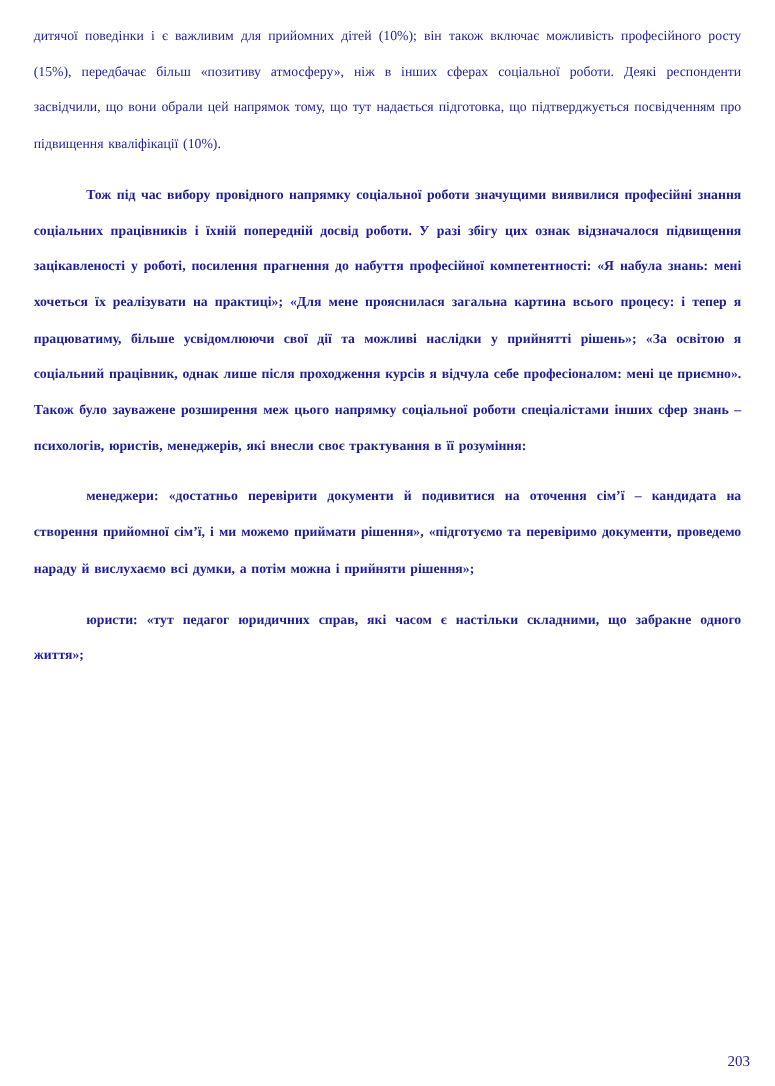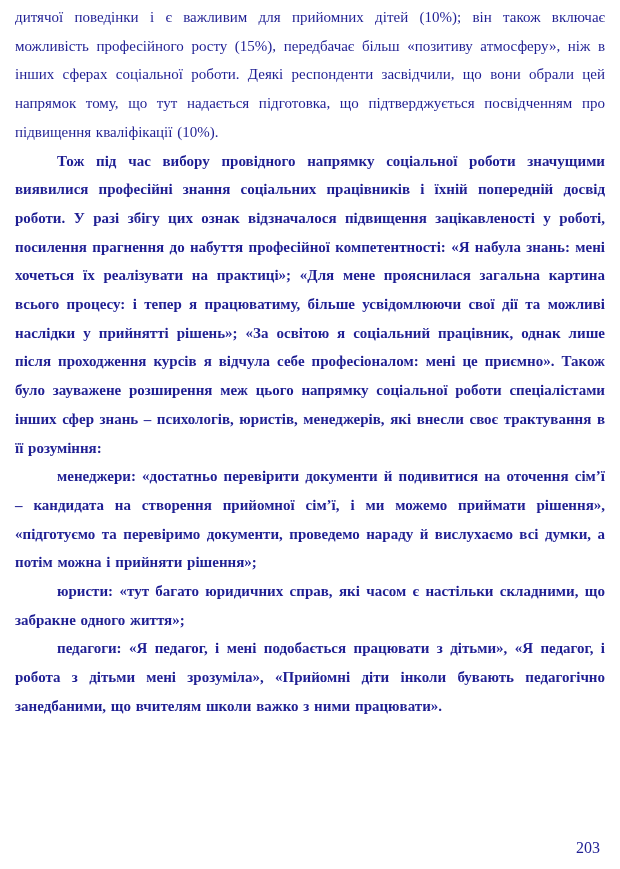--- a/index.html
+++ b/index.html
@@ -15,44 +15,43 @@
   }
   .page {
     position: relative;
     width: 620px;
     height: 869px;
     box-sizing: border-box;
     padding: 3px 15px 0 15px;
     background: var(--page-bg, #ffffff);
   }
   .body-text p {
-    margin: 0;
+    margin: 12px;
     text-align: justify;
-    font-size: 15px;
+    font-size: 11px;
     line-height: 28.7px;
     color: var(--text-color, #1f1f93);
     word-spacing: 1px;
   }
   .body-text p.indent {
     text-indent: 42px;
     font-weight: bold;
   }
   .page-number {
     position: absolute;
     right: 20px;
     bottom: 12px;
-    font-size: 16px;
+    font-size: 12px;
     color: var(--text-color, #1f1f93);
   }
 </style>
 </head>
 <body>
 
 <div class="page">
   <div class="body-text">
     <p>дитячої поведінки і є важливим для прийомних дітей (10%); він також включає можливість професійного росту (15%), передбачає більш «позитиву атмосферу», ніж в інших сферах соціальної роботи. Деякі респонденти засвідчили, що вони обрали цей напрямок тому, що тут надається підготовка, що підтверджується посвідченням про підвищення кваліфікації (10%).</p>
     <p class="indent">Тож під час вибору провідного напрямку соціальної роботи значущими виявилися професійні знання соціальних працівників і їхній попередній досвід роботи. У разі збігу цих ознак відзначалося підвищення зацікавленості у роботі, посилення прагнення до набуття професійної компетентності: «Я набула знань: мені хочеться їх реалізувати на практиці»; «Для мене прояснилася загальна картина всього процесу: і тепер я працюватиму, більше усвідомлюючи свої дії та можливі наслідки у прийнятті рішень»; «За освітою я соціальний працівник, однак лише після проходження курсів я відчула себе професіоналом: мені це приємно». Також було зауважене розширення меж цього напрямку соціальної роботи спеціалістами інших сфер знань – психологів, юристів, менеджерів, які внесли своє трактування в її розуміння:</p>
     <p class="indent">менеджери: «достатньо перевірити документи й подивитися на оточення сім’ї – кандидата на створення прийомної сім’ї, і ми можемо приймати рішення», «підготуємо та перевіримо документи, проведемо нараду й вислухаємо всі думки, а потім можна і прийняти рішення»;</p>
-    <p class="indent">юристи: «тут багато юридичних справ, які часом є настільки складними, що забракне одного життя»;</p>
-    <p class="indent">педагоги: «Я педагог, і мені подобається працювати з дітьми», «Я педагог, і робота з дітьми мені зрозуміла», «Прийомні діти інколи бувають педагогічно занедбаними, що вчителям школи важко з ними працювати».</p>
+    <p class="indent">юристи: «тут педагог юридичних справ, які часом є настільки складними, що забракне одного життя»;</p>
   </div>
   <div class="page-number">203</div>
 </div>
 
 </body></html>

